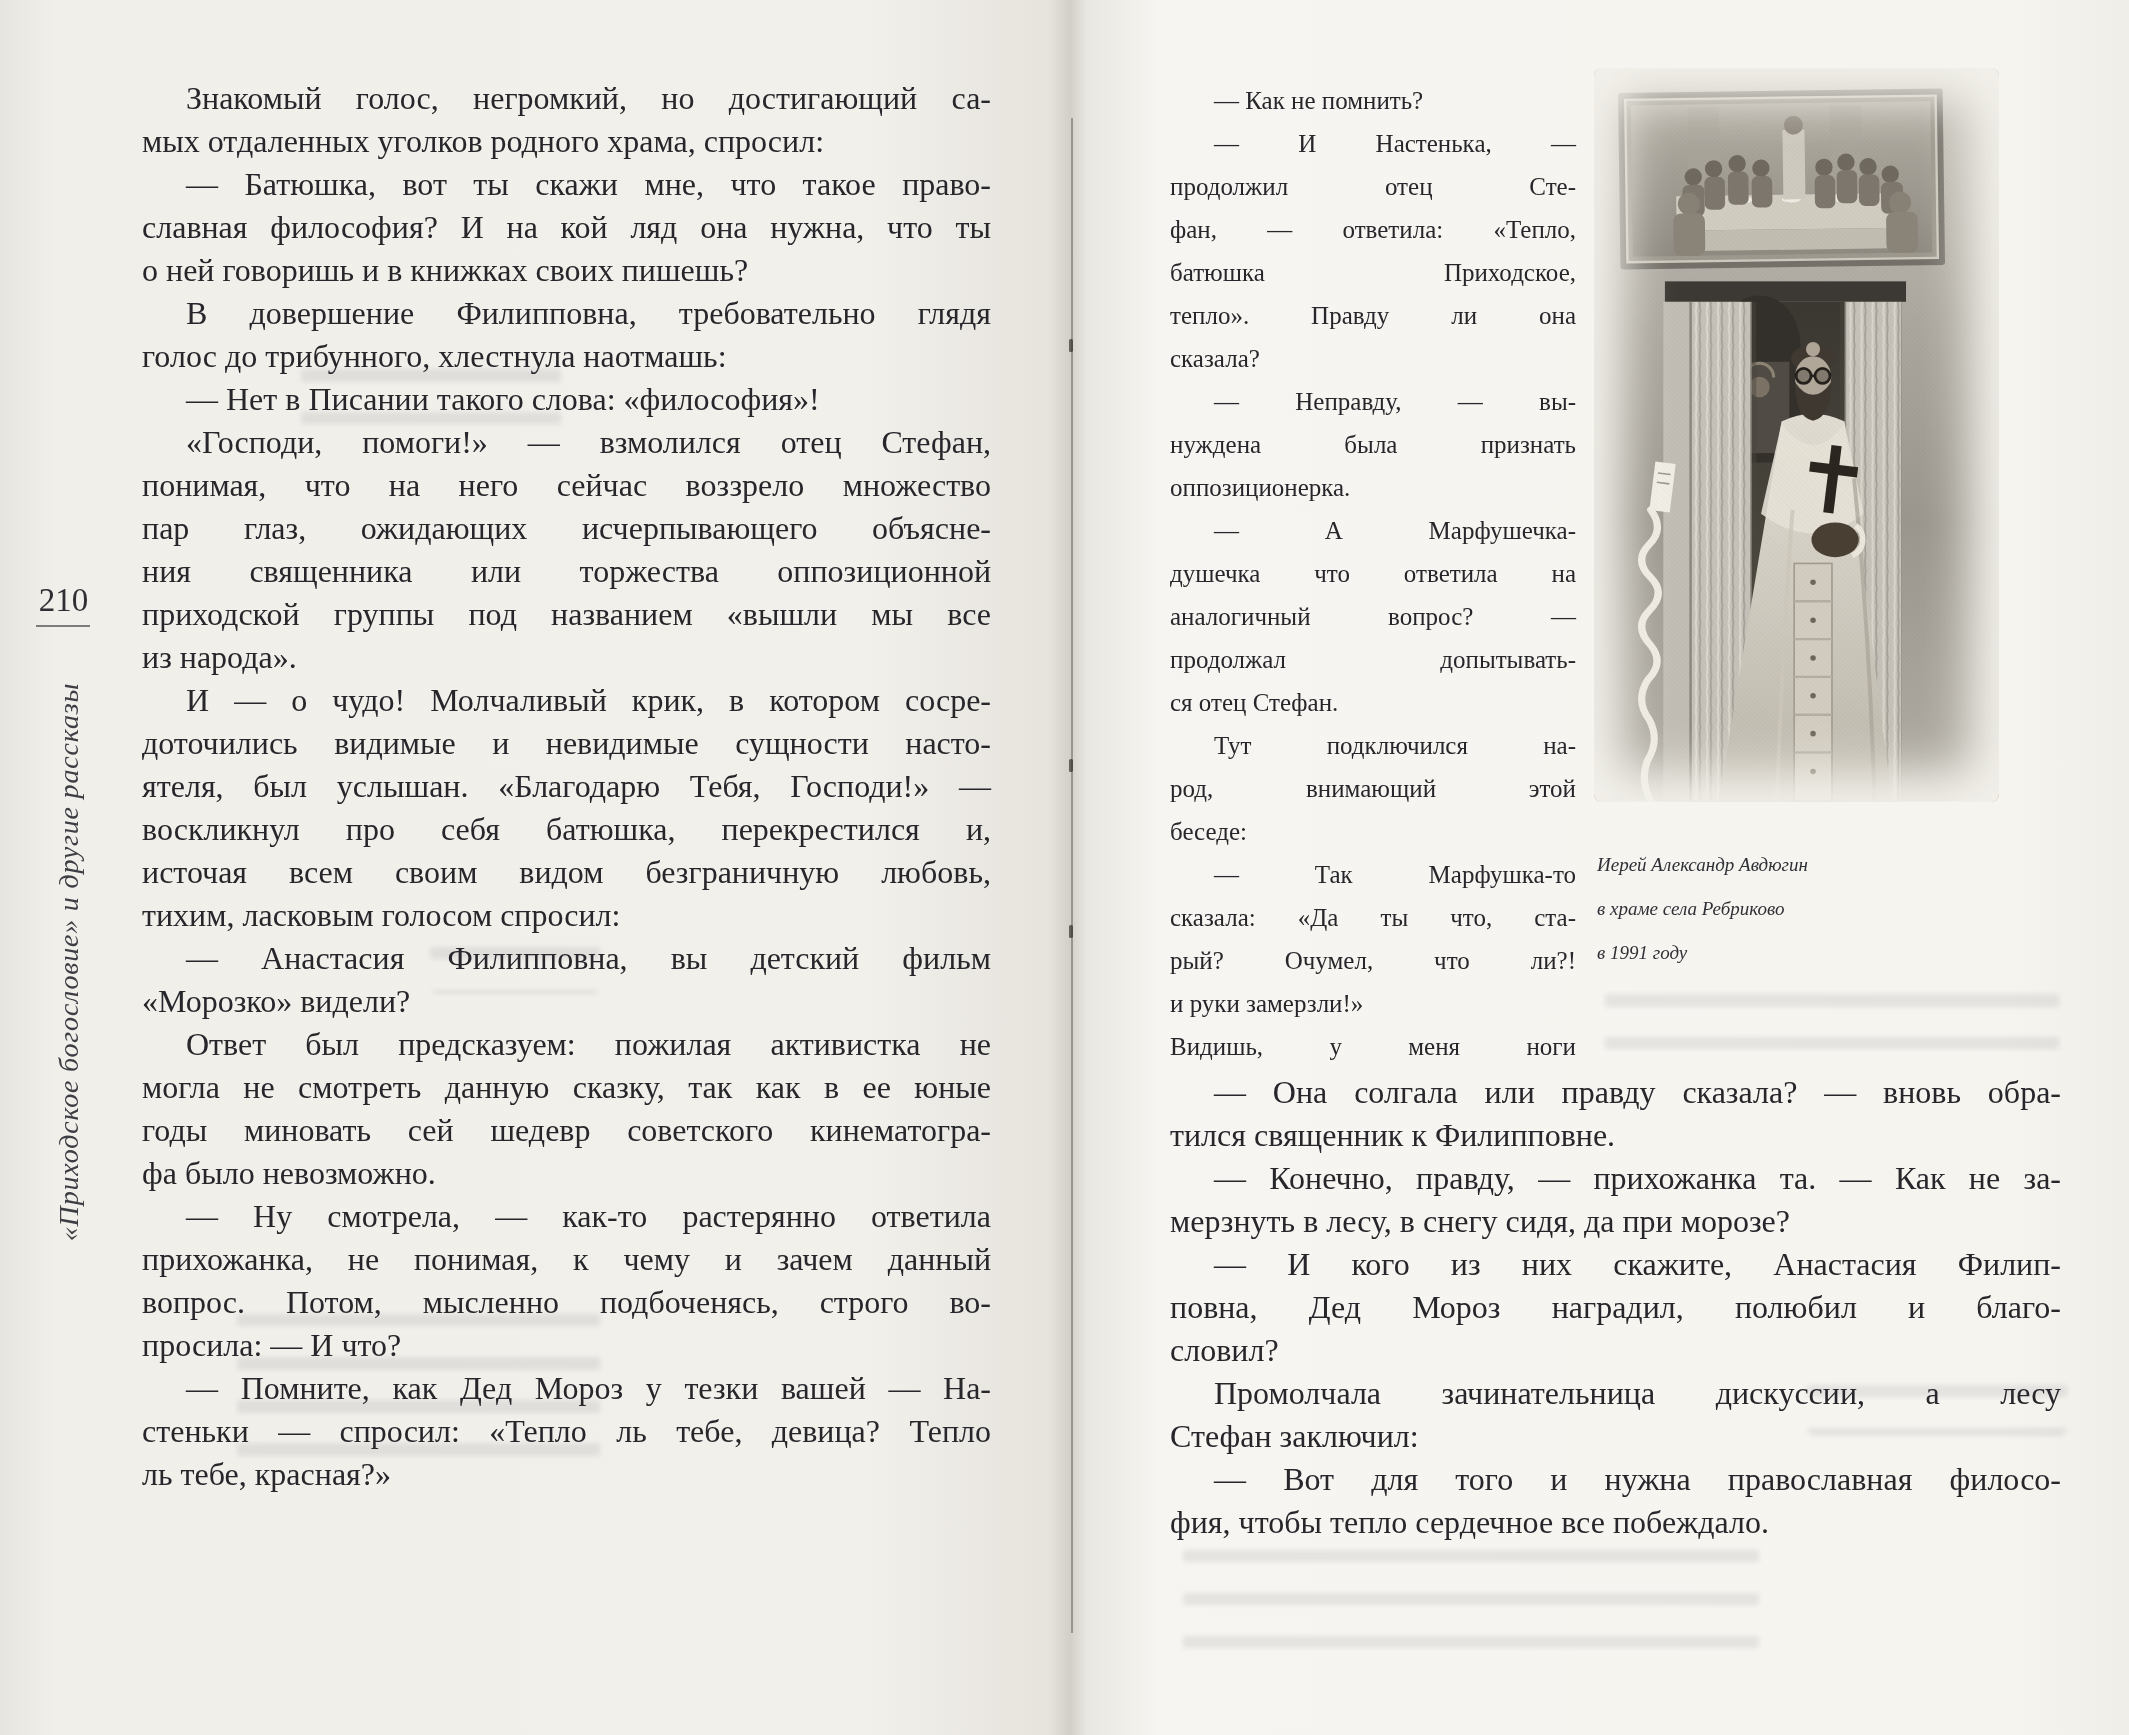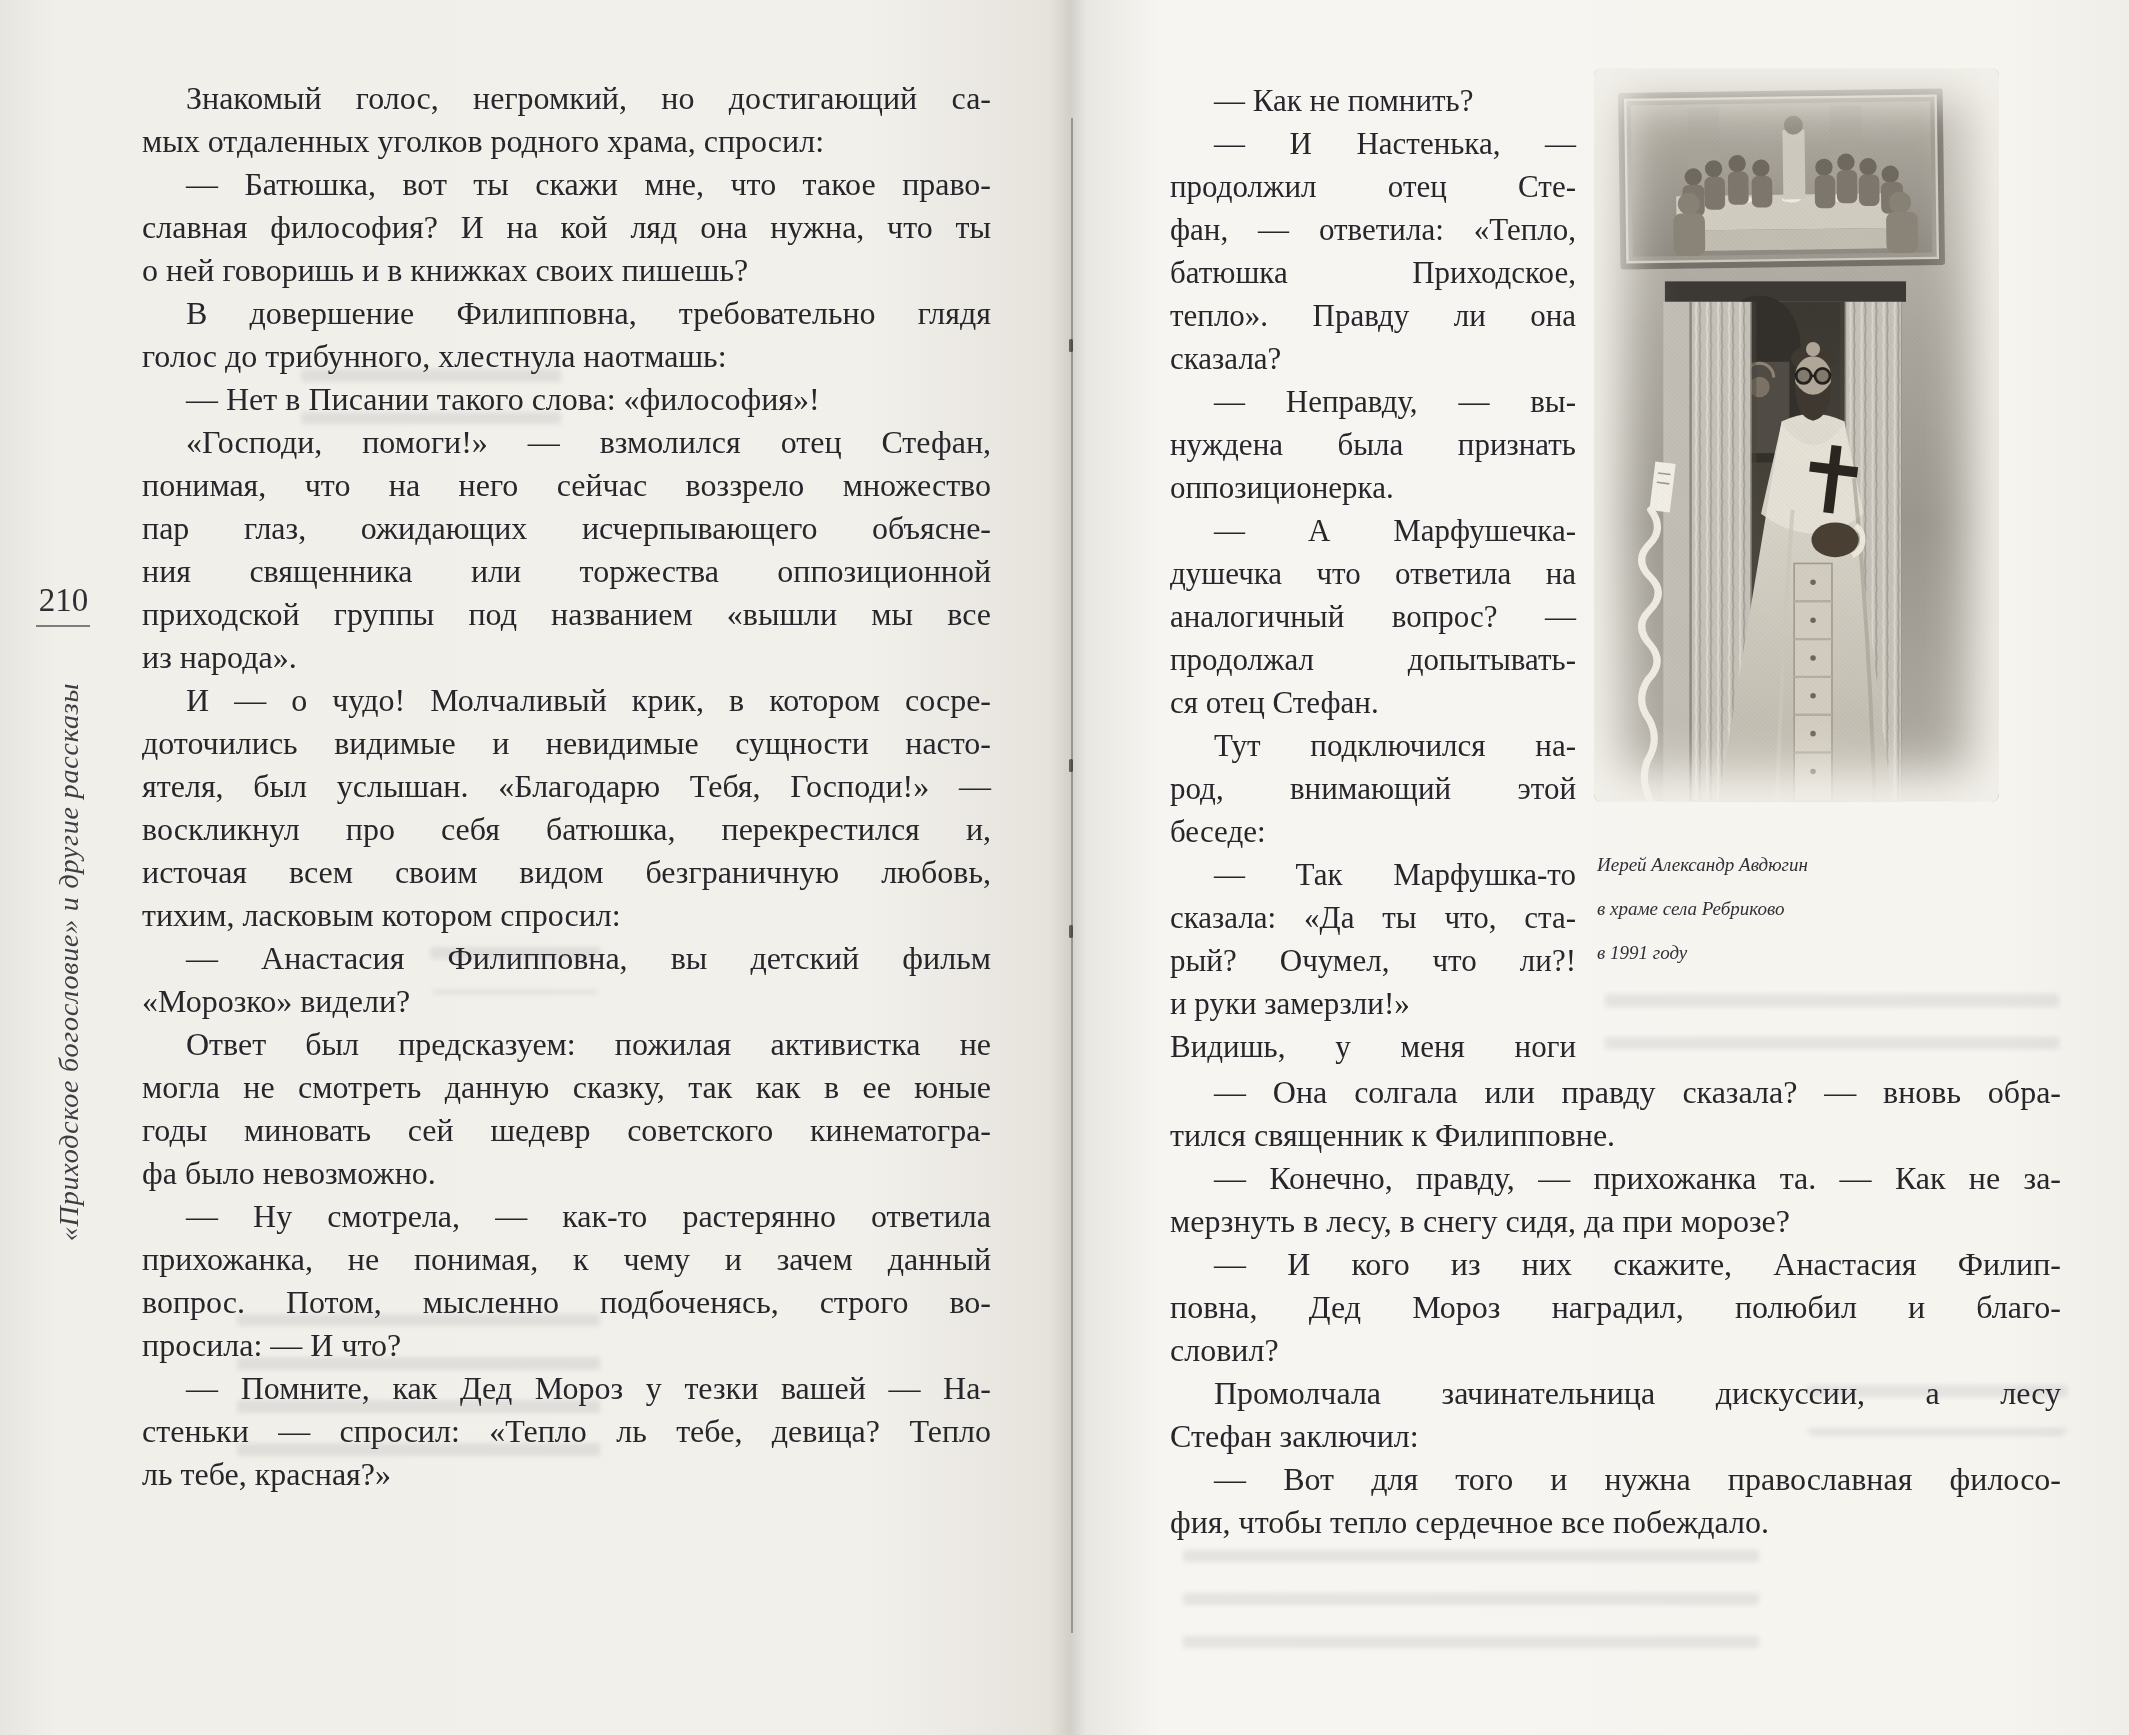--- a/index.html
+++ b/index.html
@@ -15,21 +15,21 @@
     background:rgba(92,90,84,.5);}
   .stitch{position:absolute;left:1069px;width:4px;height:12.6px;background:rgba(40,38,34,.65);border-radius:1.6px;}
   
   .text-col{position:absolute;color:#26262b;}
   .line{height:43px;line-height:43px;font-size:32px;
     text-align:justify;text-align-last:justify;overflow:visible;white-space:normal;}
   .line.ind{text-indent:44px;}
   .line.end{text-align-last:left;}
   .left-col{left:142px;top:77px;width:849px;}
   .narrow-col{left:1170px;top:79px;width:406px;}
-  .narrow-col .line{font-size:31px;}
+  .narrow-col .line{font-size:25px;}
   .full-col{left:1170px;top:1071px;width:891px;}
   
   .folio{position:absolute;left:35px;top:582px;width:57px;text-align:center;
     font-size:33px;color:#2e2e33;}
   .folio-rule{position:absolute;left:36px;top:625px;width:54px;height:2.4px;
     background:#55555a;opacity:.75;}
   .vtitle{position:absolute;left:69px;top:962px;transform:translate(-50%,-50%) rotate(-90deg);
     white-space:nowrap;font-style:italic;font-size:28px;letter-spacing:0.8px;color:#3d3d44;}
   
   .photo{position:absolute;left:1594px;top:68px;width:405px;height:734px;margin:0;
@@ -70,21 +70,21 @@
         <div class="line">понимая, что на него сейчас воззрело множество</div>
         <div class="line">пар глаз, ожидающих исчерпывающего объясне-</div>
         <div class="line">ния священника или торжества оппозиционной</div>
         <div class="line">приходской группы под названием «вышли мы все</div>
         <div class="line end">из народа».</div>
         <div class="line ind">И — о чудо! Молчаливый крик, в котором сосре-</div>
         <div class="line">доточились видимые и невидимые сущности насто-</div>
         <div class="line">ятеля, был услышан. «Благодарю Тебя, Господи!» —</div>
         <div class="line">воскликнул про себя батюшка, перекрестился и,</div>
         <div class="line">источая всем своим видом безграничную любовь,</div>
-        <div class="line end">тихим, ласковым котором спросил:</div>
+        <div class="line end">тихим, ласковым голосом спросил:</div>
         <div class="line ind">— Анастасия Филипповна, вы детский фильм</div>
         <div class="line end">«Морозко» видели?</div>
         <div class="line ind">Ответ был предсказуем: пожилая активистка не</div>
         <div class="line">могла не смотреть данную сказку, так как в ее юные</div>
         <div class="line">годы миновать сей шедевр советского кинематогра-</div>
         <div class="line end">фа было невозможно.</div>
         <div class="line ind">— Ну смотрела, — как-то растерянно ответила</div>
         <div class="line">прихожанка, не понимая, к чему и зачем данный</div>
         <div class="line">вопрос. Потом, мысленно подбоченясь, строго во-</div>
         <div class="line end">просила: — И что?</div>

